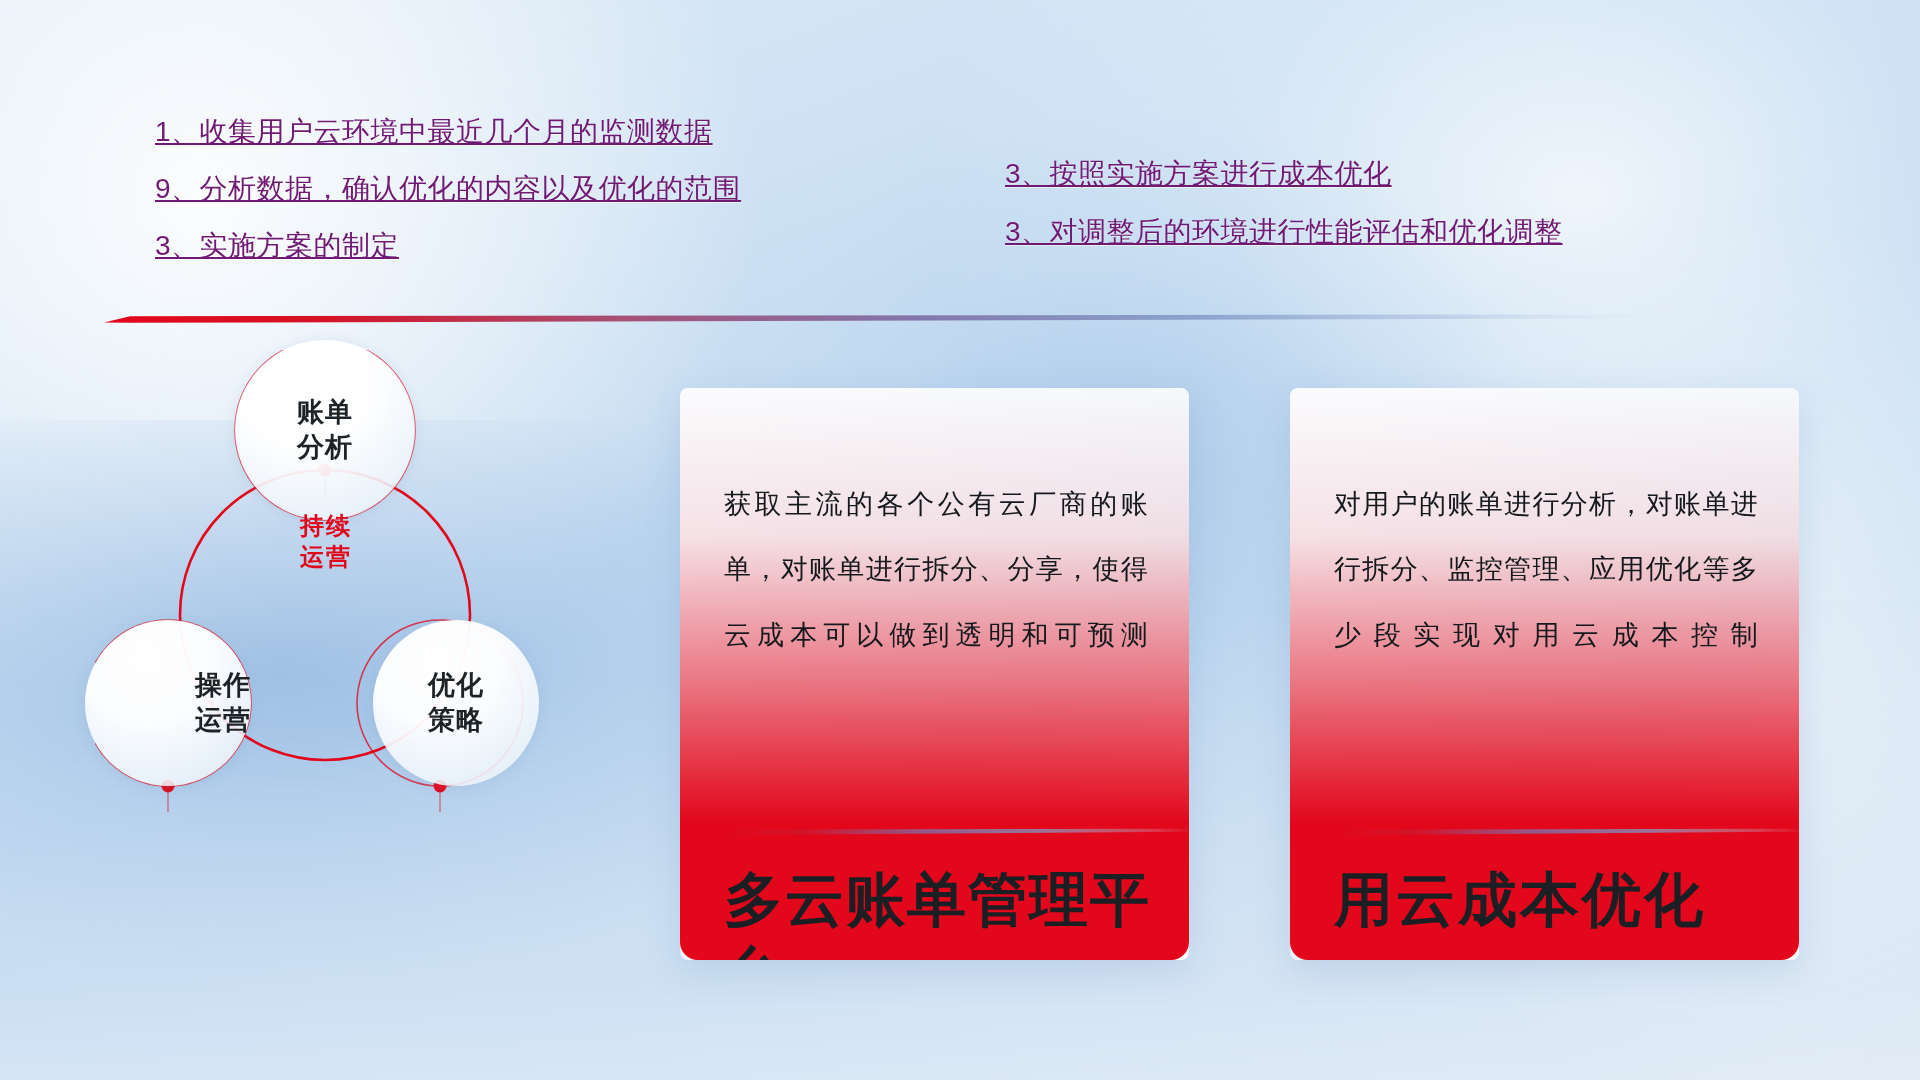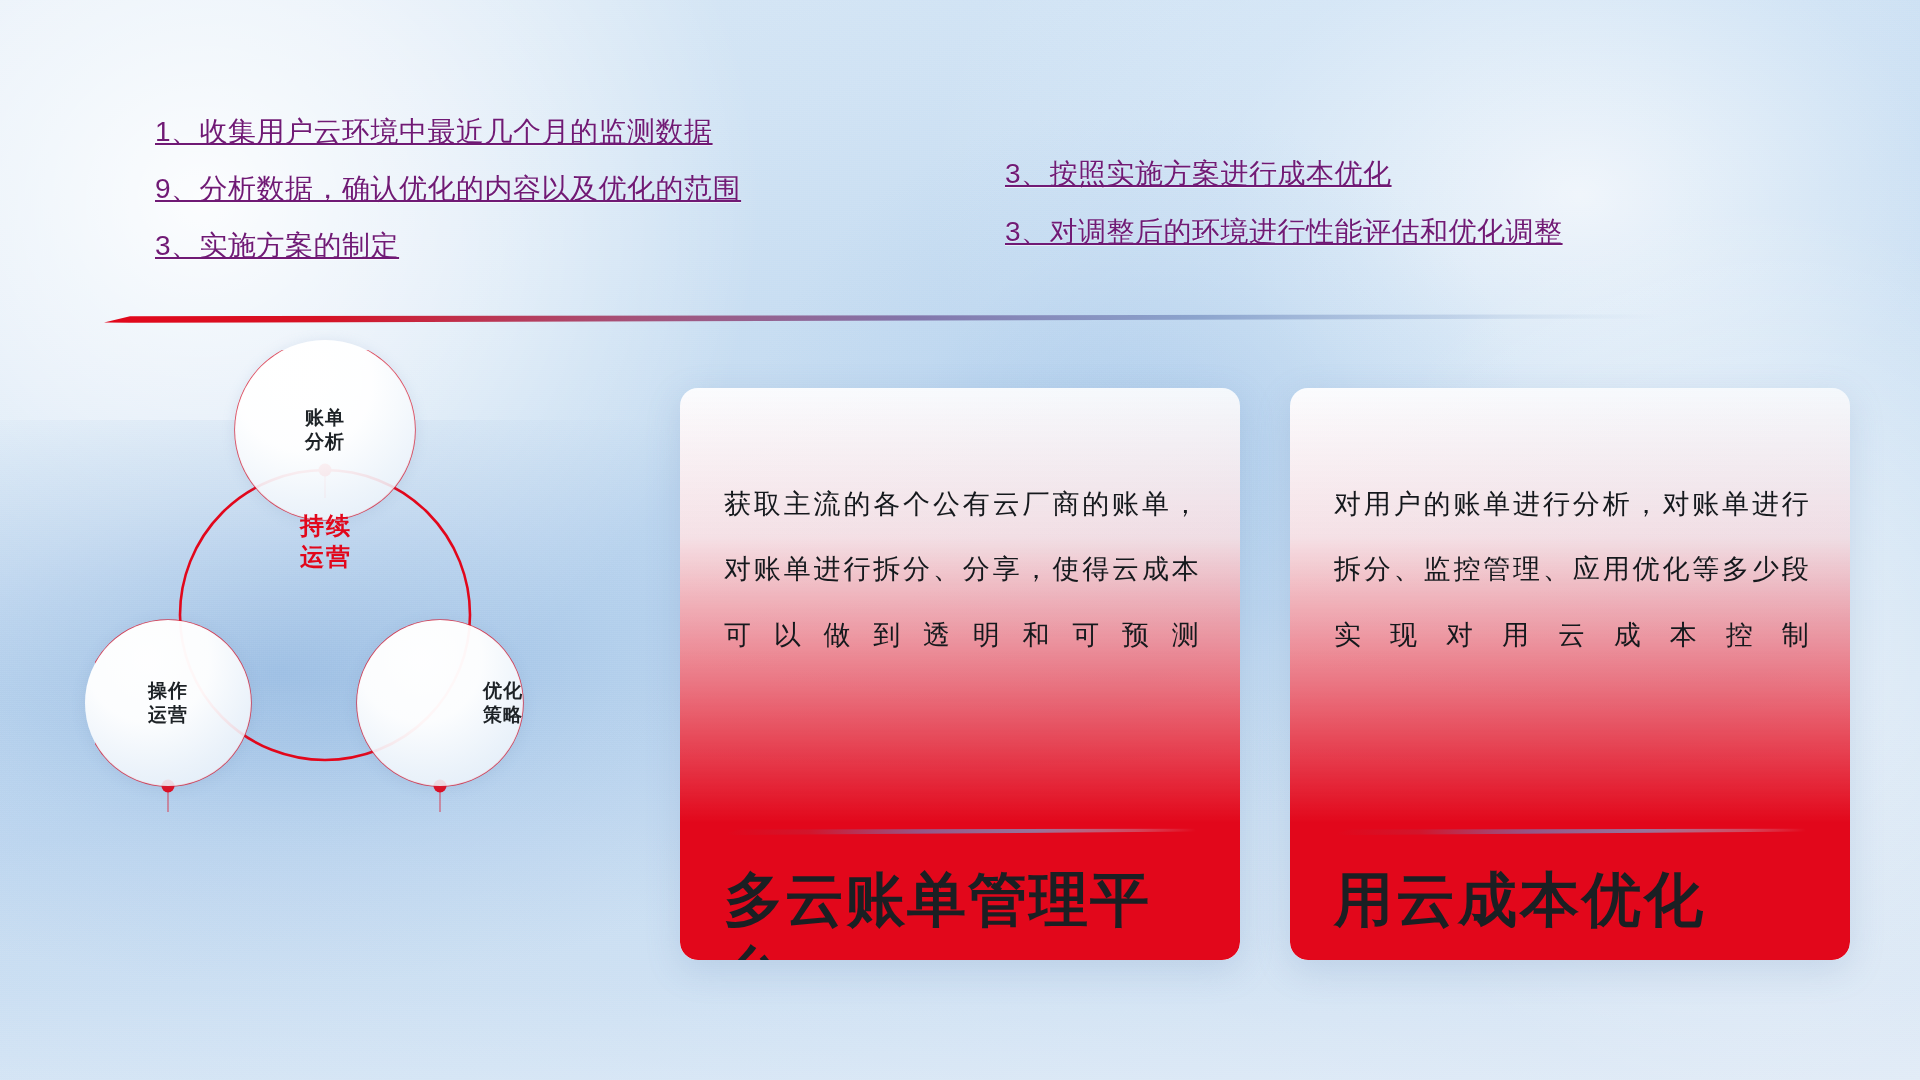--- a/index.html
+++ b/index.html
@@ -81,45 +81,45 @@
     border-radius:50%;
     background:
       radial-gradient(circle at 38% 24%, rgba(255,255,255,.99) 0%, rgba(255,255,255,.96) 38%, rgba(242,247,252,.90) 68%, rgba(229,239,249,.82) 100%);
     display:flex; align-items:center; justify-content:center;
     text-align:center;
     box-shadow:0 2px 14px rgba(120,150,190,.20);
   }
   .bubble span{
     color:#1d2226;
     font-weight:normal;
-    font-size:19px;
+    font-size:27px;
     line-height:1.28;
     letter-spacing:1px;
   }
   .bubble.top{ left:140px; top:-10px; width:180px; height:180px; }
-  .bubble.bl { left:-10px; top:270px; width:166px; height:166px; }
-  .bubble.br { left:262px; top:270px; width:166px; height:166px;justify-content:flex-end; }
+  .bubble.bl { left:-10px; top:270px; width:166px; height:166px;justify-content:flex-end; }
+  .bubble.br { left:278px; top:270px; width:166px; height:166px; }
 
   .center-label{
     position:absolute; left:151px; top:160px; width:160px;
     text-align:center;
     color:#e2071b;
     font-weight:bold;
     font-size:24px;
     line-height:1.30;
     letter-spacing:2px;
   }
 
   
   .card{
     position:absolute;
     top:388px;
-    width:560px;
+    width:509px;
     height:572px;
-    border-radius:18px;
+    border-radius:8px;
     background:linear-gradient(150deg,#fbfcfe 0%, #f4f8fc 38%, #eff5fb 62%, #fdfdfe 100%);
     box-shadow:0 10px 34px rgba(110,142,185,.22);
     overflow:hidden;
   }
   .card.one{ left:680px; }
   .card.two{ left:1290px; }
   .card-border{
     position:absolute; inset:0; border-radius:18px;
     border:2.5px solid transparent;
     background:

